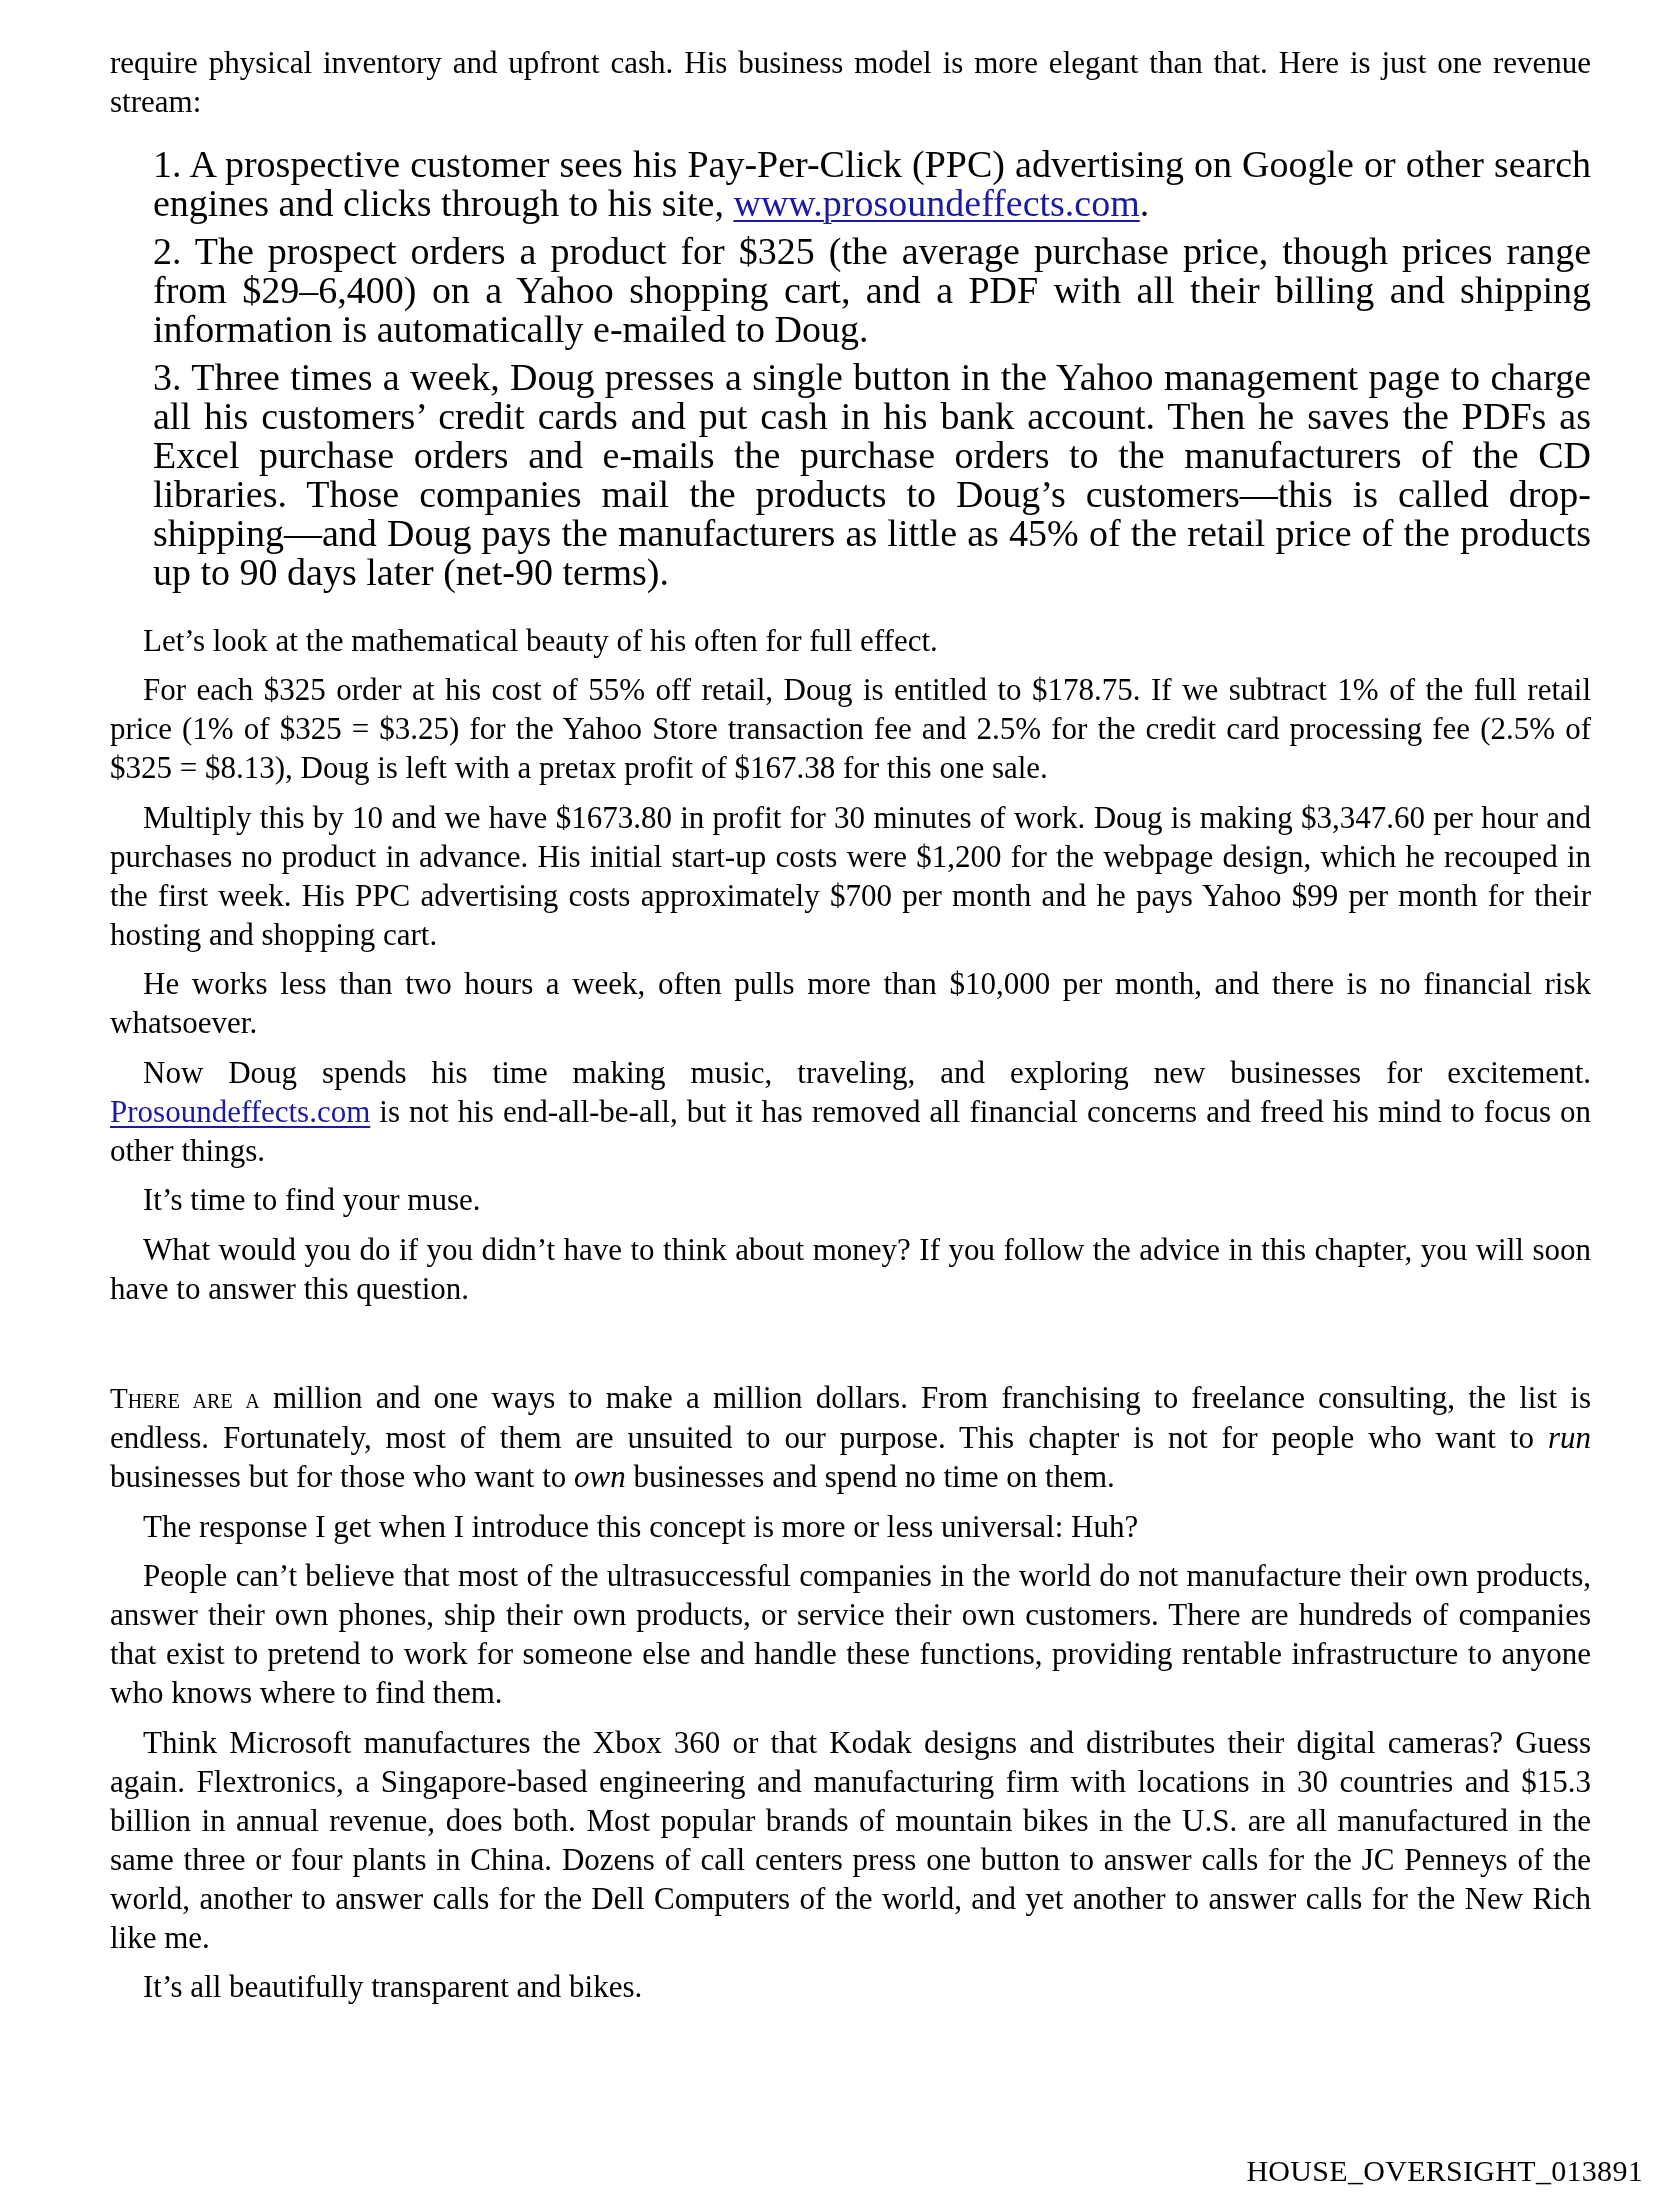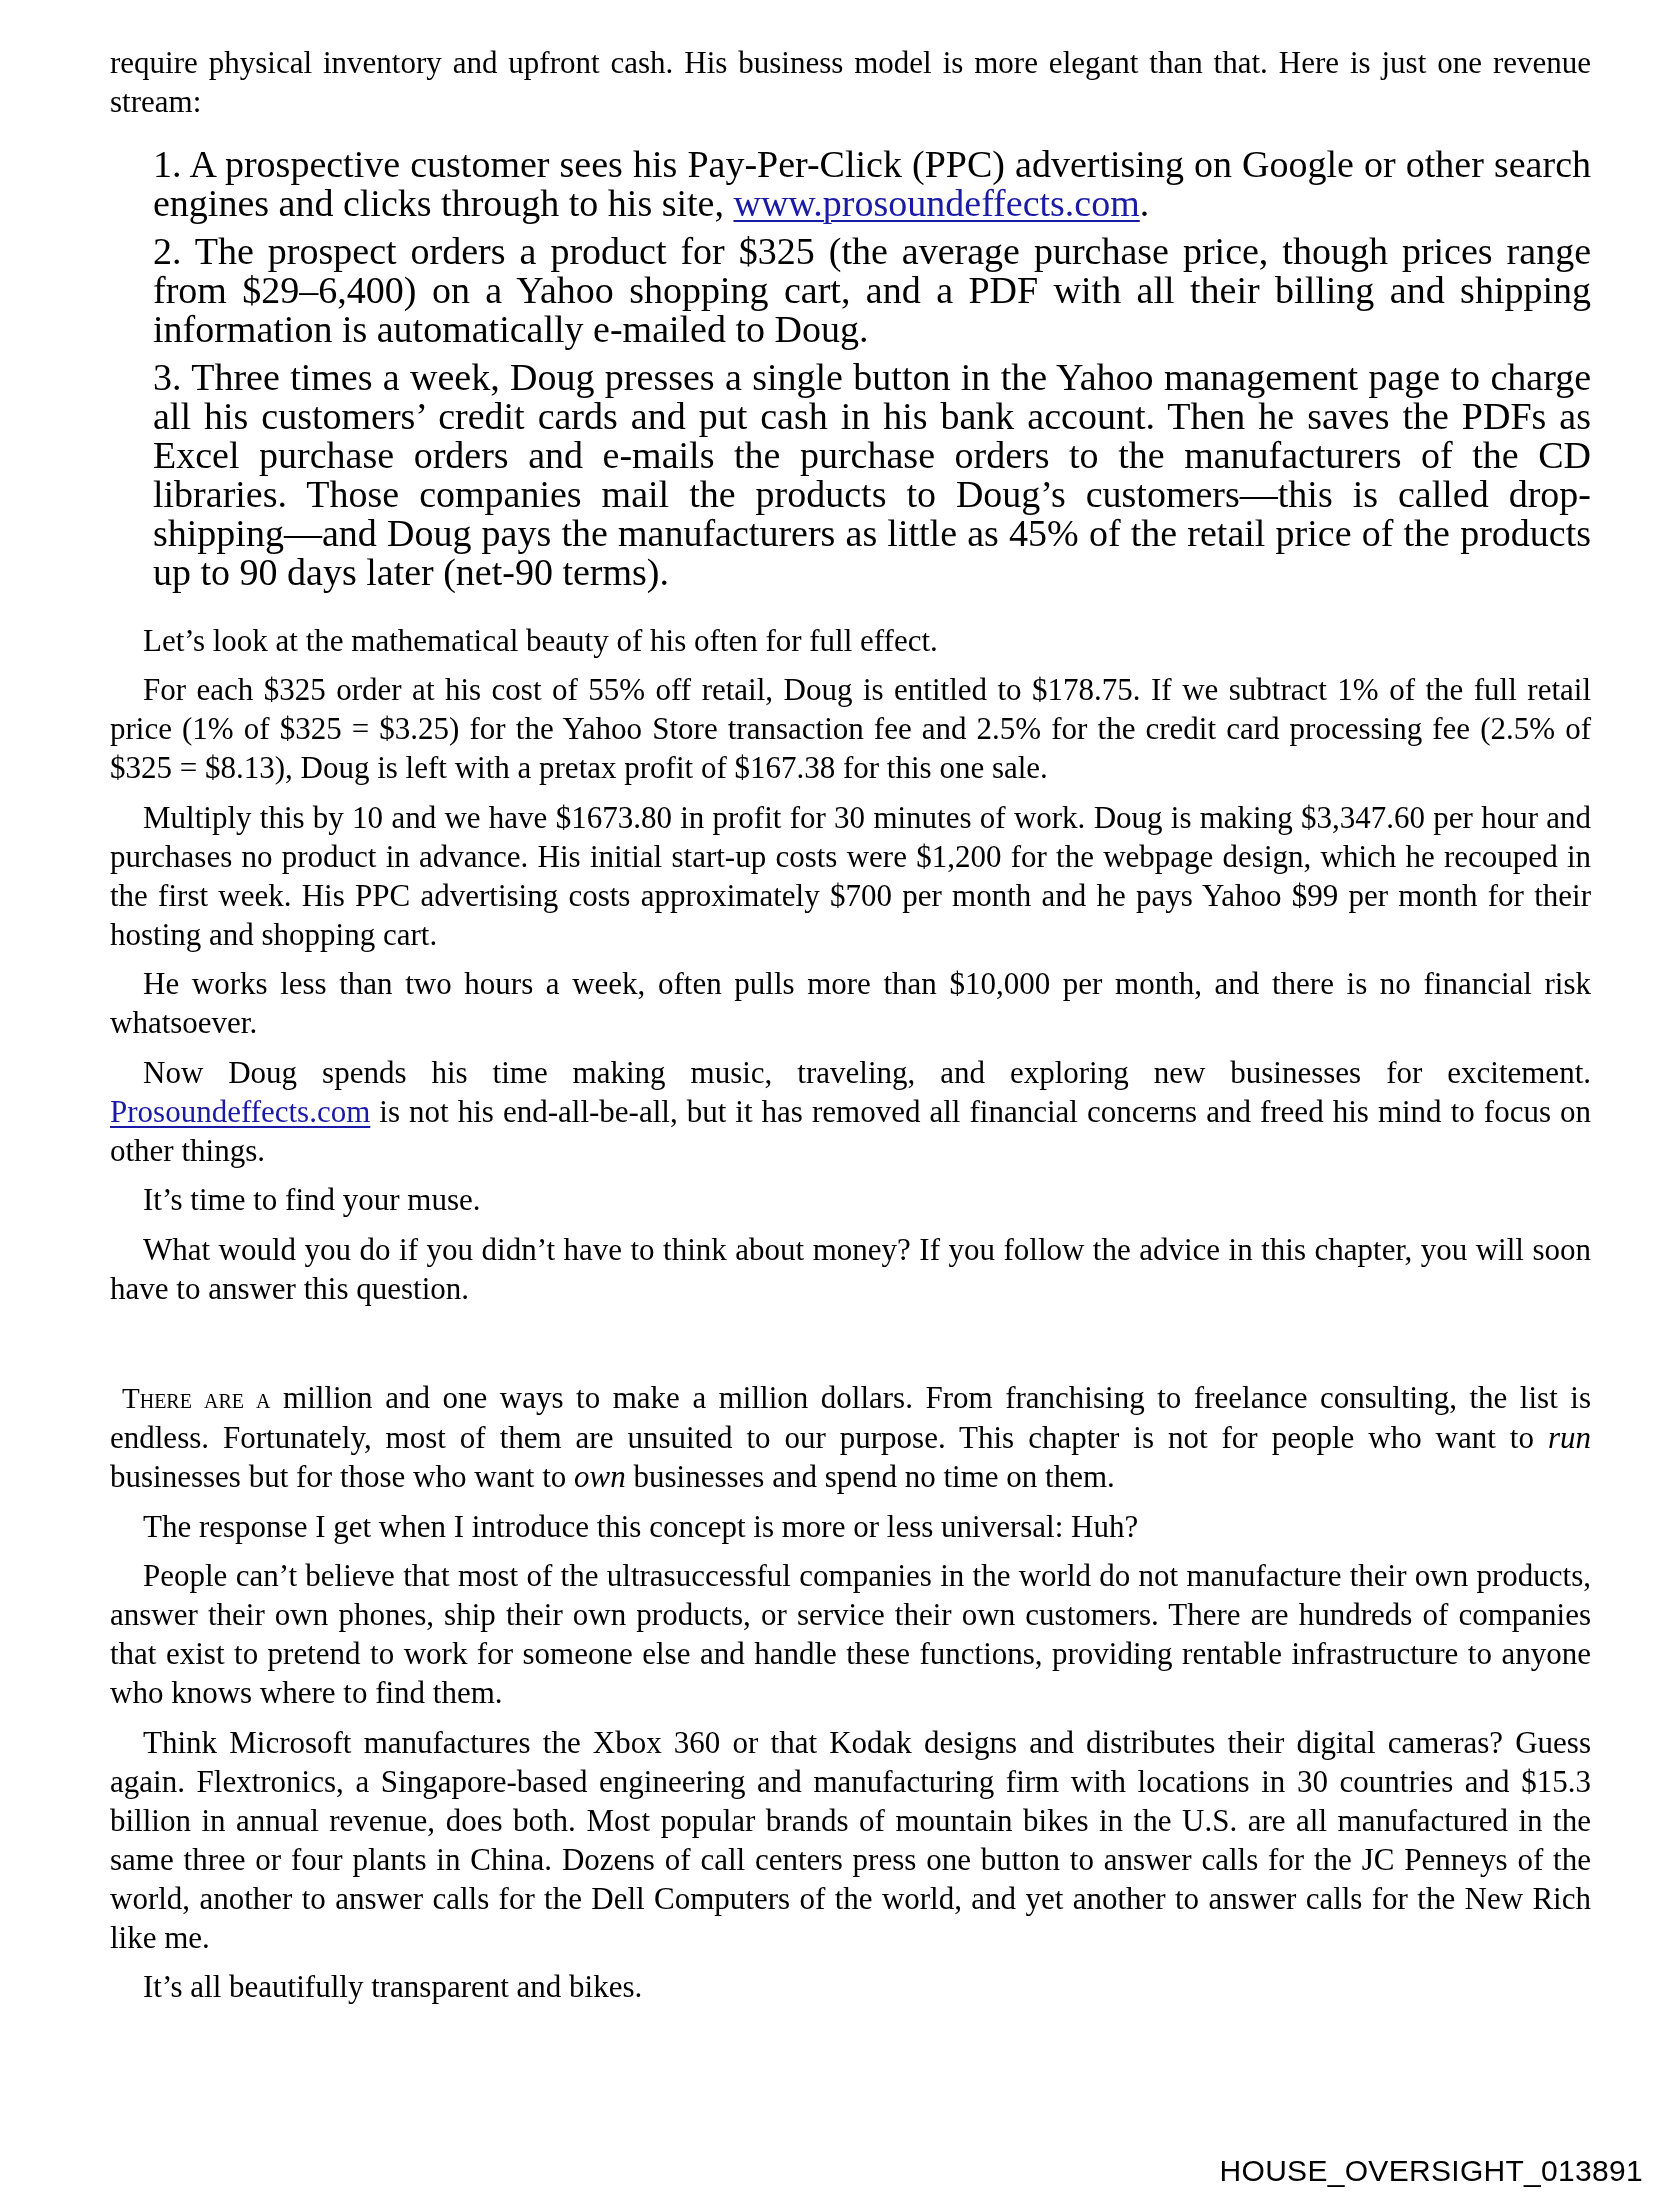--- a/index.html
+++ b/index.html
@@ -44,30 +44,29 @@
     }
     .link {
       color: #1a1aa6;
       text-decoration: underline;
       text-decoration-thickness: 2px;
       text-underline-offset: 3.9px;
     }
     .smallcaps {
       font-variant: small-caps;
       font-size: 29px;
-      margin-left: 12px;
     }
     .section-gap {
       height: 60px;
     }
     .bates {
       position: absolute;
       right: 26px;
       top: 2154px;
-      font-family: Liberation Sans, sans-serif;
+      font-family: Liberation Serif, serif;
       font-size: 30px;
       letter-spacing: 0.3px;
       color: #000000;
     }
     em { }
   </style>
 </head>
 <body>
 
 <div class="page">

